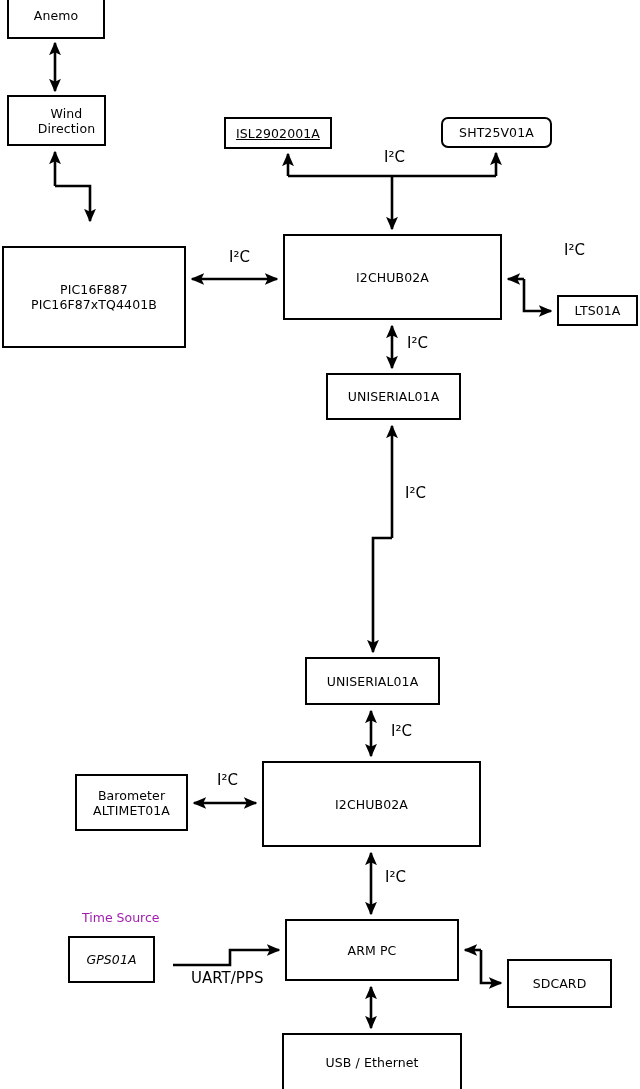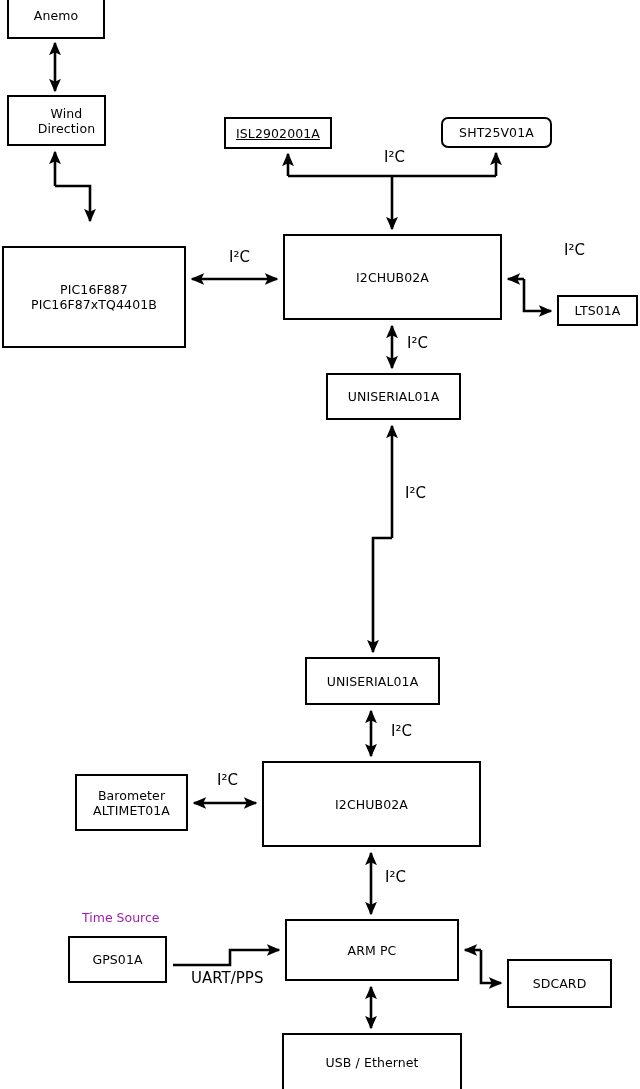--- a/index.html
+++ b/index.html
@@ -116,21 +116,21 @@
 PIC16F87xTQ4401B</div>
   <div class="node" style="left: 224px; top: 117px; width: 108px; height: 32px; text-decoration: underline;">ISL2902001A</div>
   <div class="node" style="left: 441px; top: 117px; width: 111px; height: 31px; border-radius: 7px;">SHT25V01A</div>
   <div class="node" style="left: 283px; top: 234px; width: 219px; height: 86px;">I2CHUB02A</div>
   <div class="node" style="left: 557px; top: 295px; width: 81px; height: 31px;">LTS01A</div>
   <div class="node" style="left: 326px; top: 373px; width: 135px; height: 47px;">UNISERIAL01A</div>
   <div class="node" style="left: 305px; top: 657px; width: 135px; height: 48px;">UNISERIAL01A</div>
   <div class="node" style="left: 75px; top: 774px; width: 113px; height: 57px;">Barometer
 ALTIMET01A</div>
   <div class="node" style="left: 262px; top: 761px; width: 219px; height: 86px;">I2CHUB02A</div>
-  <div class="node" style="left: 68px; top: 936px; width: 99px; height: 47px;">GPS01A</div>
+  <div class="node" style="left: 68px; top: 936px; width: 87px; height: 47px; font-style: italic;">GPS01A</div>
   <div class="node" style="left: 285px; top: 919px; width: 174px; height: 62px;">ARM PC</div>
   <div class="node" style="left: 507px; top: 959px; width: 105px; height: 49px;">SDCARD</div>
   <div class="node" style="left: 282px; top: 1033px; width: 180px; height: 58px;">USB / Ethernet</div>
 
   <div class="edge-label" style="left: 383px; top: 151px;">I²C</div>
   <div class="edge-label" style="left: 228px; top: 251px;">I²C</div>
   <div class="edge-label" style="left: 563px; top: 244px;">I²C</div>
   <div class="edge-label" style="left: 406px; top: 337px;">I²C</div>
   <div class="edge-label" style="left: 404px; top: 487px;">I²C</div>
   <div class="edge-label" style="left: 390px; top: 725px;">I²C</div>

